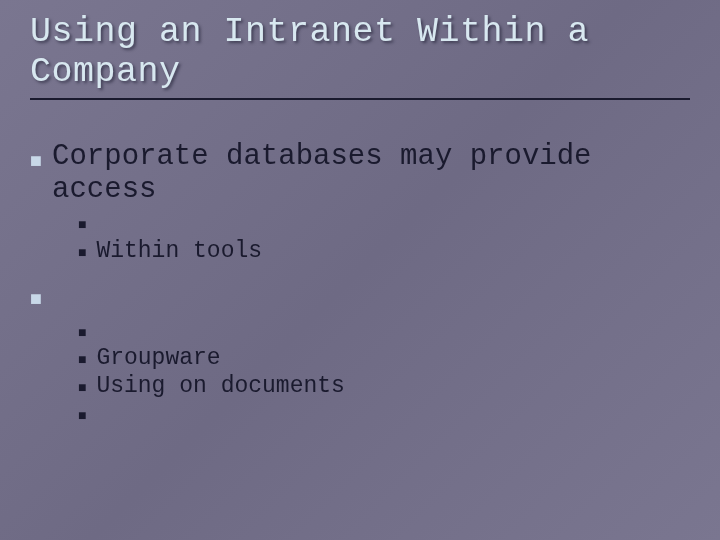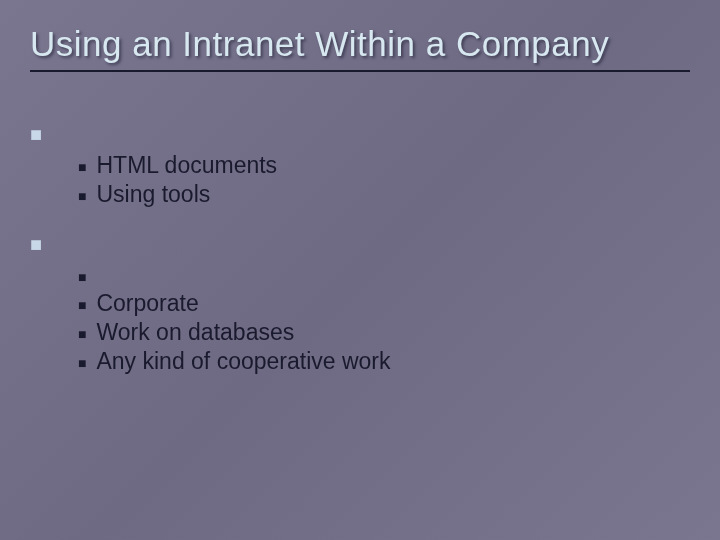--- a/index.html
+++ b/index.html
@@ -11,21 +11,22 @@
       width: 720px;
       height: 540px;
       background: linear-gradient(135deg, #7a7690 0%, #6e6a84 50%, #7a7690 100%);
       font-family: Arial, Helvetica, sans-serif;
       overflow: hidden;
       color: #1a1a2e;
     }
     .slide {
       width: 100%;
       height: 100%;
-      padding: 24px 30px;
+      padding: 12px 30px;
+      font-family: Liberation Mono, monospace;
     }
     .title {
       font-size: 35px;
       color: #d8e8f0;
       text-shadow: 2px 2px 3px rgba(30, 30, 50, 0.6);
       margin-bottom: 6px;
       font-weight: normal;
       letter-spacing: 0.5px;
     }
     .title-underline {
@@ -78,47 +79,46 @@
 <body>
 
 <div class="slide">
   <h1 class="title">Using an Intranet Within a Company</h1>
   <div class="title-underline"></div>
 
   <ul class="bullet-list">
 
     <li class="bullet-item level-1">
       <span class="bullet-marker">■</span>
+      <span>Corporate databases may provide access</span>
     </li>
     <ul class="sub-list">
       <li class="bullet-item level-2">
         <span class="bullet-marker">■</span>
-        <span>HTML documents</span>
       </li>
       <li class="bullet-item level-2">
         <span class="bullet-marker">■</span>
-        <span>Using tools</span>
+        <span>Within tools</span>
       </li>
     </ul>
 
     <li class="bullet-item level-1">
       <span class="bullet-marker">■</span>
     </li>
     <ul class="sub-list">
       <li class="bullet-item level-2">
         <span class="bullet-marker">■</span>
       </li>
       <li class="bullet-item level-2">
         <span class="bullet-marker">■</span>
-        <span>Corporate</span>
+        <span>Groupware</span>
       </li>
       <li class="bullet-item level-2">
         <span class="bullet-marker">■</span>
-        <span>Work on databases</span>
+        <span>Using on documents</span>
       </li>
       <li class="bullet-item level-2">
         <span class="bullet-marker">■</span>
-        <span>Any kind of cooperative work</span>
       </li>
     </ul>
 
   </ul>
 </div>
 
 </body></html>

